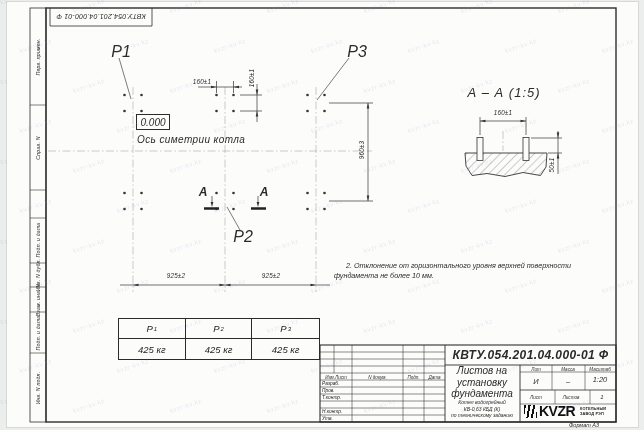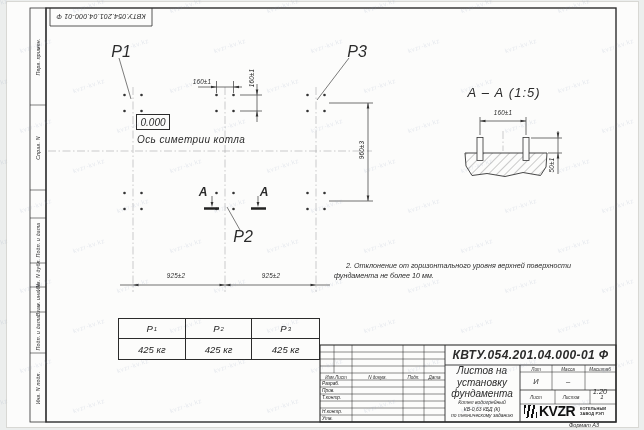--- a/index.html
+++ b/index.html
@@ -214,21 +214,21 @@
 <div class="t tbsub">
     <span class="subl">Котел водогрейный</span>
     <span class="subl">КВ-0,63 КБД (К)</span>
     <span class="subl">по техническому заданию</span>
   </div>
 <div class="t tbsmall ctr" style="left:536px;top:368.5px">Лит</div>
 <div class="t tbsmall ctr" style="left:568px;top:368.5px">Масса</div>
 <div class="t tbsmall ctr" style="left:600px;top:368.5px">Масштаб</div>
 <div class="t tbval ctr" style="left:536px;top:381px">И</div>
 <div class="t tbval ctr" style="left:568px;top:381px">–</div>
-<div class="t tbval ctr" style="left:600px;top:391px">1:20</div>
+<div class="t tbval ctr" style="left:600px;top:379px">1:20</div>
 <div class="t tbsmall ctr" style="left:536px;top:397px">Лист</div>
 <div class="t tbsmall ctr" style="left:571px;top:397px">Листов</div>
 <div class="t ctr" style="left:602px;top:397px;font-size:6px">1</div>
 <div class="logo-icon"></div>
 <div class="logo-text">KVZR</div>
 <div class="logo-sub">
   <span>КОТЕЛЬНЫЙ</span>
   <span>ЗАВОД РЭП</span>
 </div>
 <div class="t ctr" style="left:584px;top:425px;font-size:5.5px">Формат А3</div>

